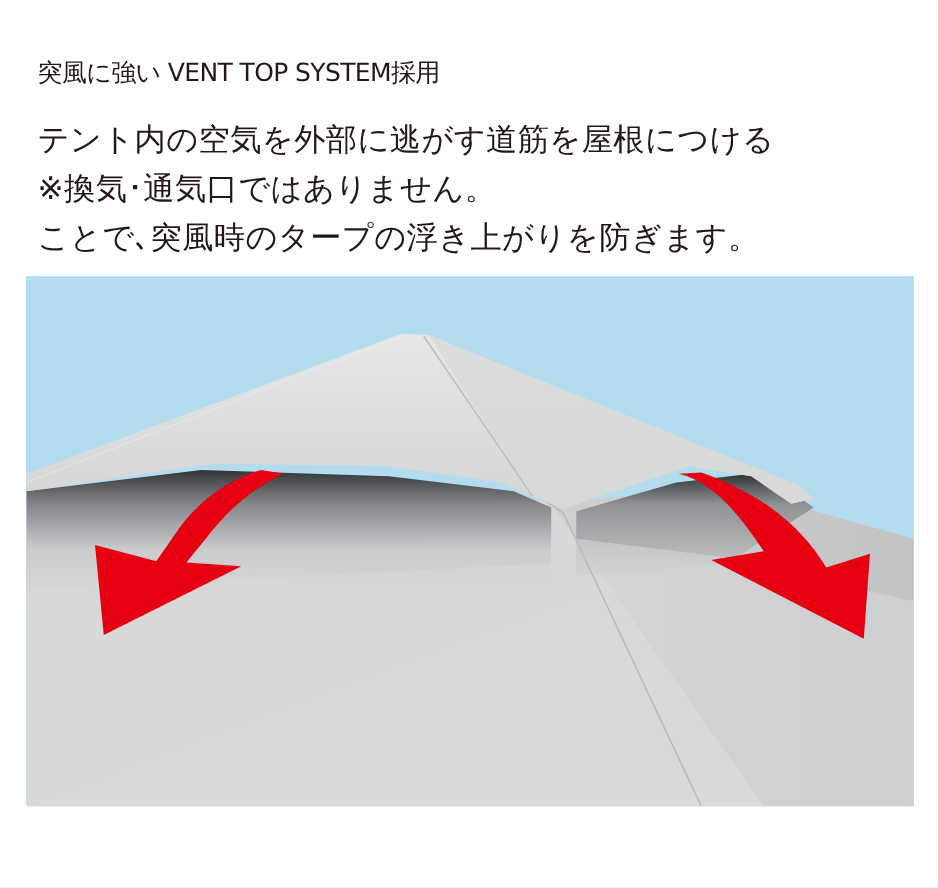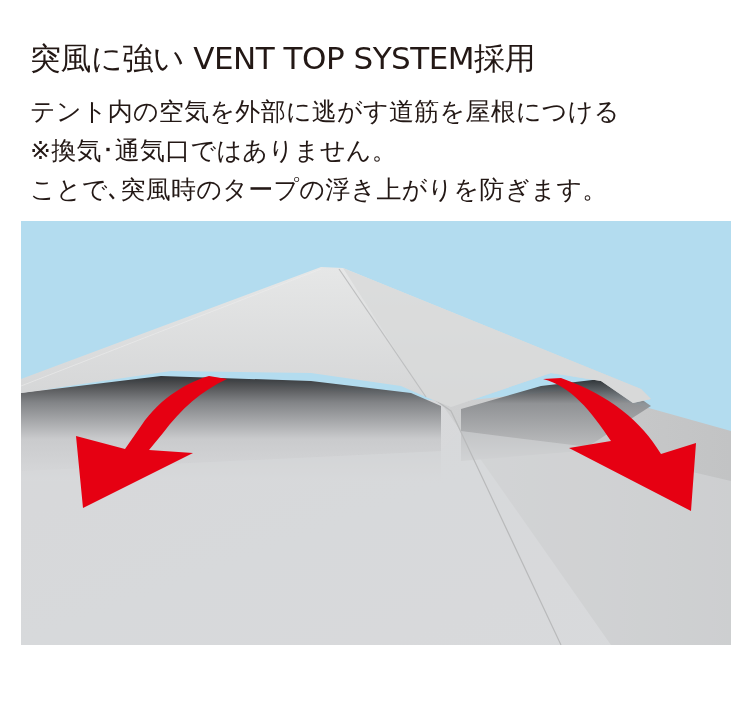--- a/index.html
+++ b/index.html
@@ -12,21 +12,21 @@
       height: 710px;
       position: relative;
       overflow: hidden;
       font-family: "DejaVu Sans", "Liberation Sans", sans-serif;
       color: #231815;
     }
     .headline {
       position: absolute;
       left: 30px;
       top: 40px;
-      font-size: 31px;
+      font-size: 20px;
       line-height: 36px;
       font-weight: normal;
       letter-spacing: -0.5px;
       margin: 0;
       white-space: nowrap;
       color: #231815;
     }
     .body-text {
       position: absolute;
       left: 30px;

